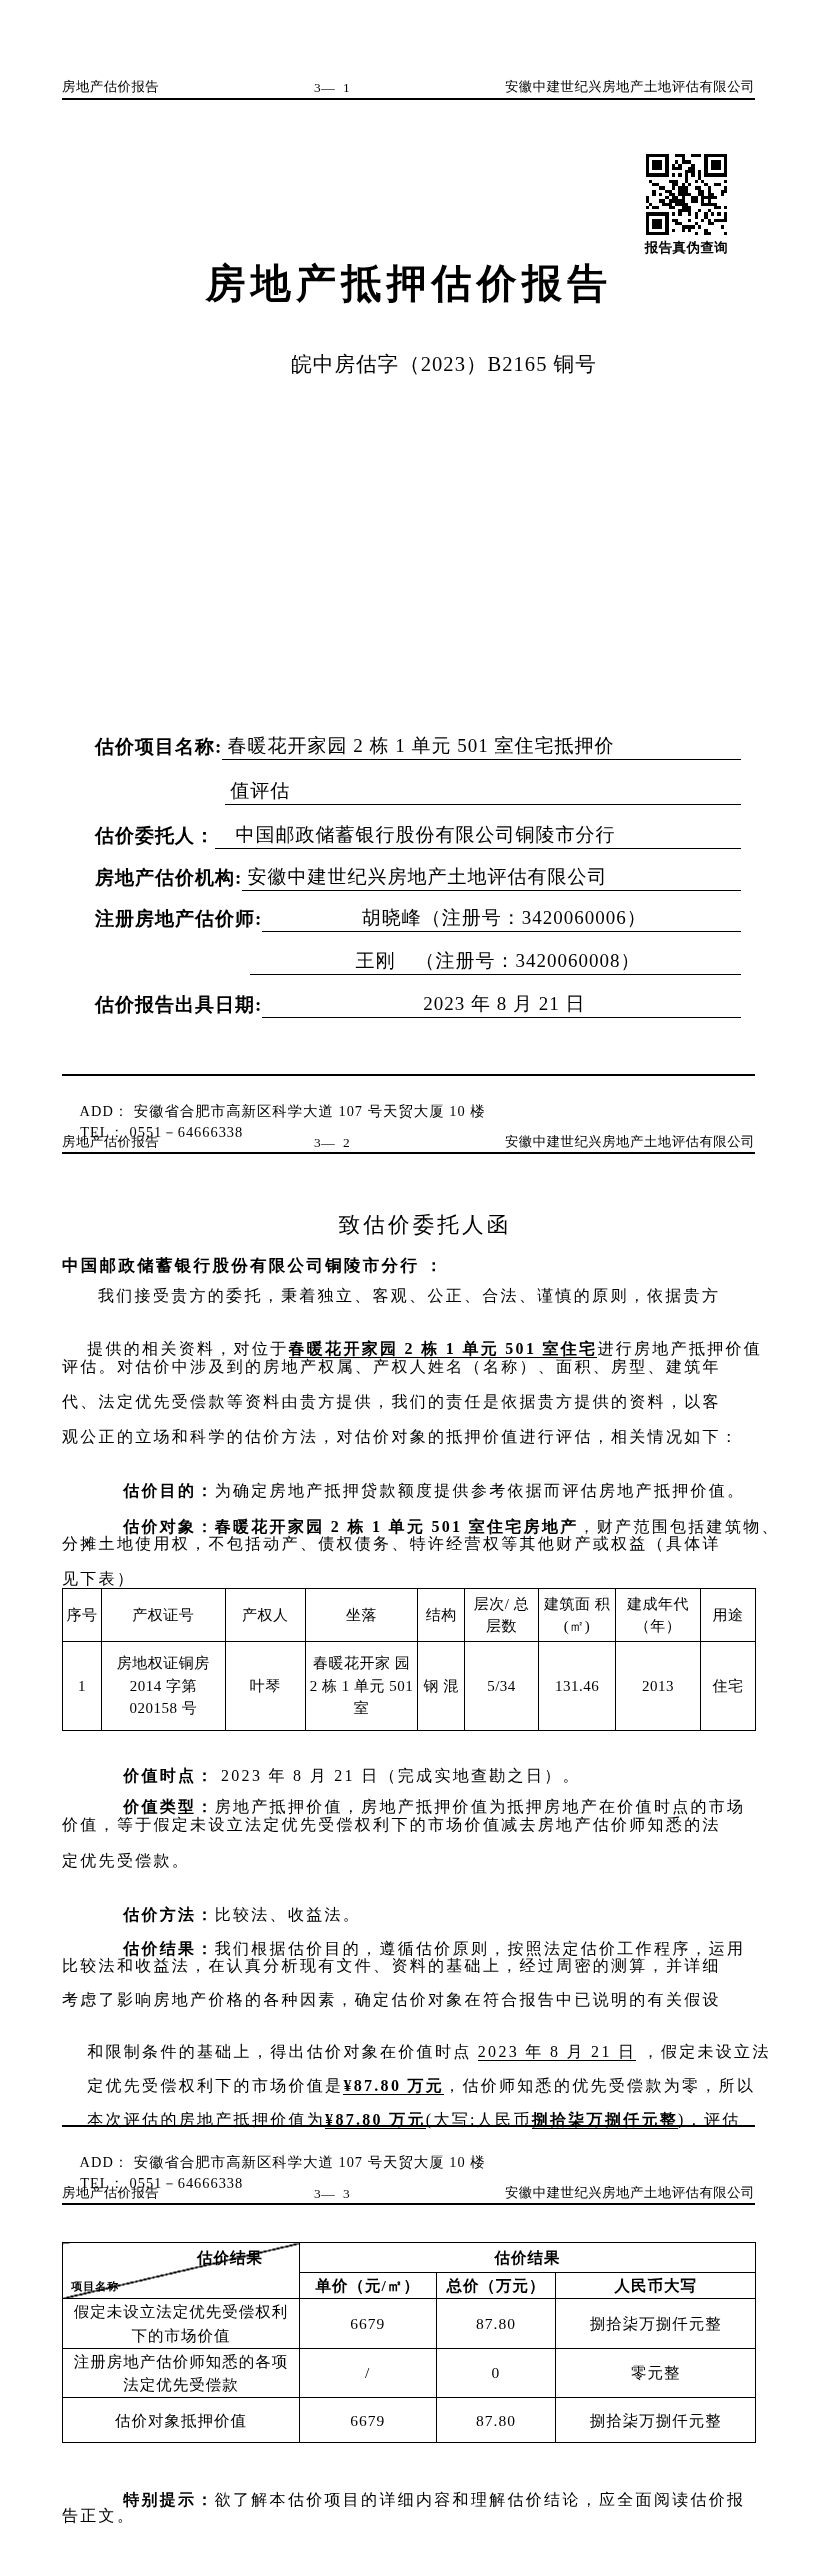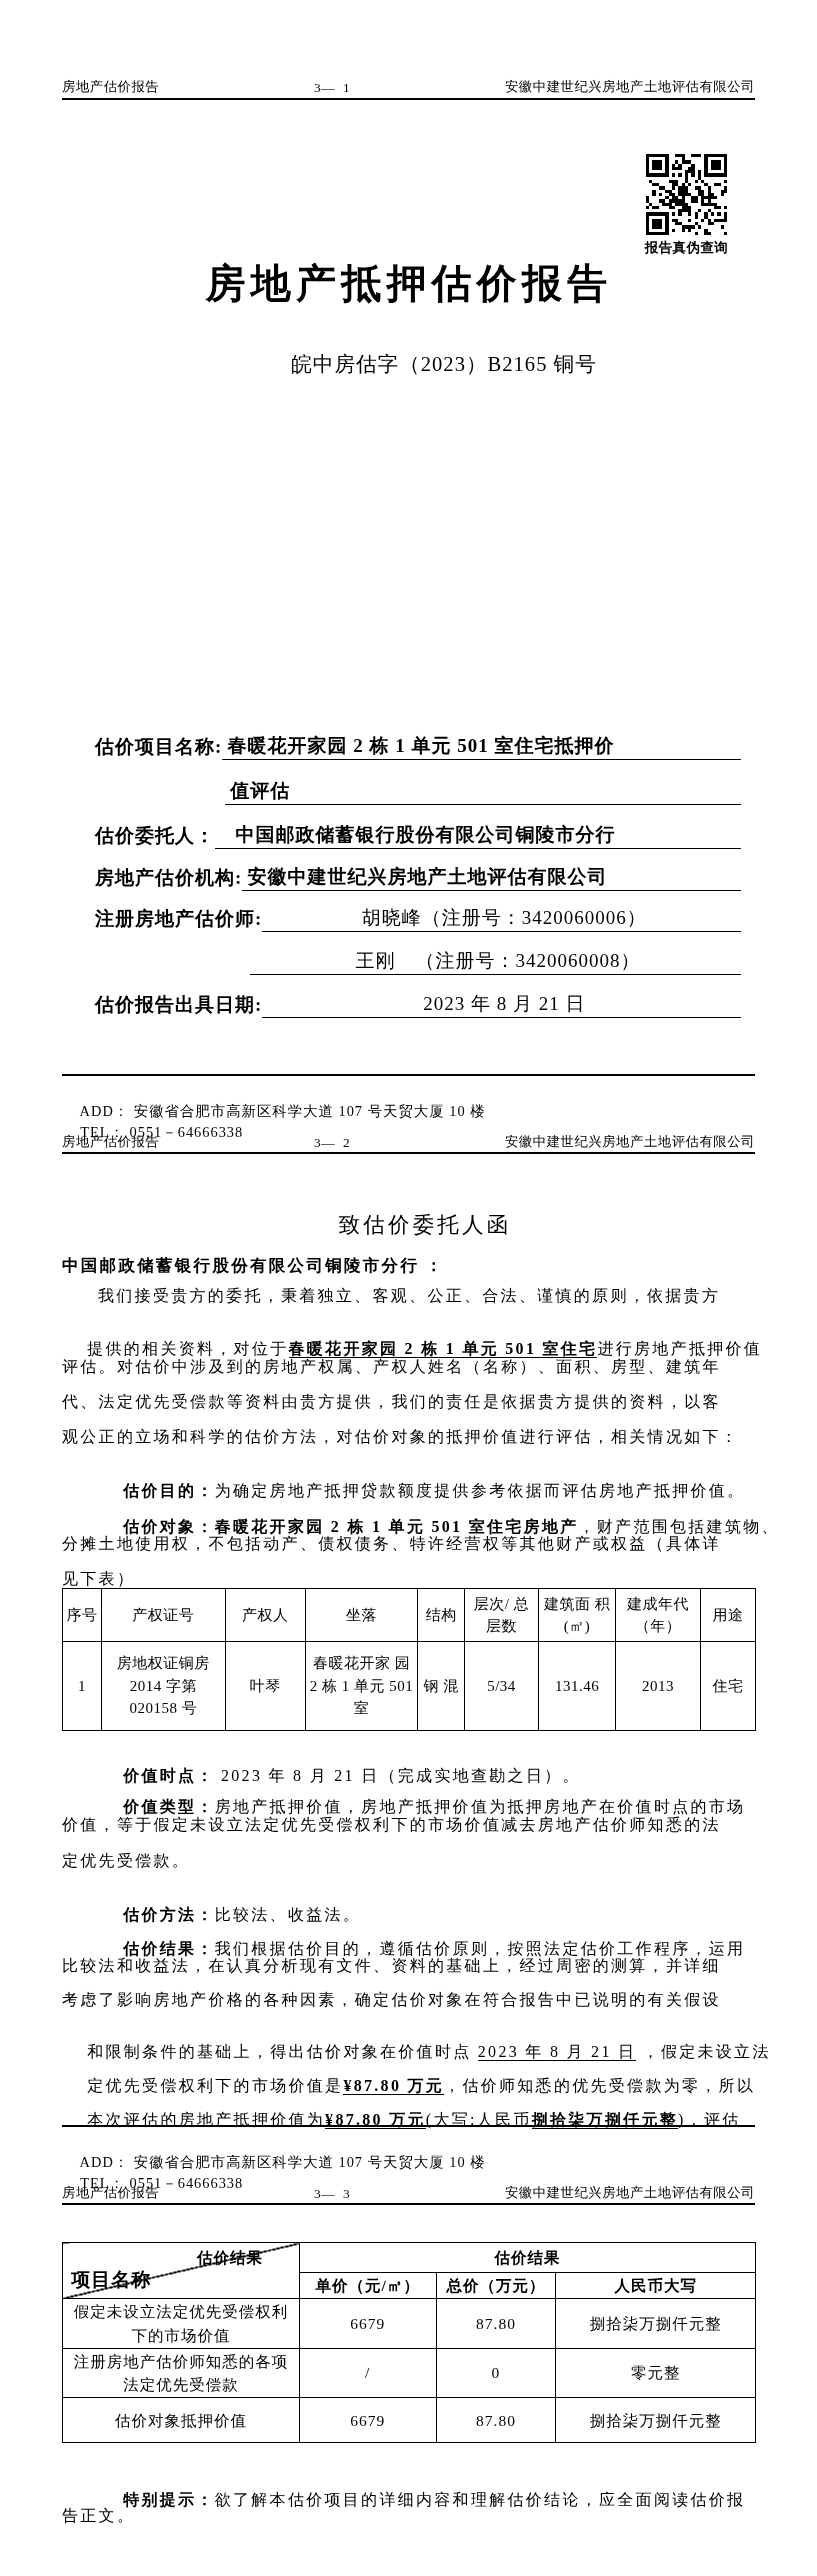--- a/index.html
+++ b/index.html
@@ -18,41 +18,41 @@
          font-size:13.4px;font-weight:bold;letter-spacing:0.5px;}
   .doctitle{position:absolute;left:0;top:256px;width:100%;text-align:center;
             font-size:40px;font-weight:bold;letter-spacing:5.2px;}
   .subtitle{position:absolute;left:0;top:350px;width:100%;text-align:center;
             font-size:20.6px;letter-spacing:1px;padding-left:35px;}
   .cl{position:absolute;left:95px;right:77px;display:flex;align-items:flex-end;
       height:27px;font-size:19px;white-space:pre;}
   .cl-label{font-weight:bold;letter-spacing:1px;text-align:center;}
   .cl-value{flex:1;border-bottom:1.5px solid #000;letter-spacing:1px;padding-left:5.2px;}
   .cl-spacer{width:130px;}
-  .vb{font-weight:bold;margin-top:11px;}
+  .vb{font-weight:normal;margin-top:11px;}
   .vc{text-align:center;}
   
   .lt-title{position:absolute;left:16px;width:100%;text-align:center;font-size:21.6px;
             font-weight:normal;letter-spacing:3.1px;}
   .bl{position:absolute;left:62px;width:694px;font-size:16px;letter-spacing:2.3px;
       white-space:pre;}
   .ind{padding-left:36px;}
   .b{font-weight:bold;}
   .u{border-bottom:1px solid #000;}
   .bu{font-weight:bold;border-bottom:1.5px solid #000;}
   
   table{border-collapse:collapse;table-layout:fixed;}
   .dtable{position:absolute;left:62px;width:694px;background:#fff;}
   .dtable td{border:1px solid #000;text-align:center;vertical-align:middle;
              font-size:15px;line-height:1.5;padding:1px 2.1px;letter-spacing:0.5px;}
   .rtable td{font-size:15.5px;letter-spacing:1px;}
   .diag{position:relative;padding:0;
         background:linear-gradient(to bottom right,transparent 0,transparent calc(50% - 0.8px),#000 calc(50% - 0.8px),#000 calc(50% + 0.8px),transparent calc(50% + 0.8px));}
   .diag .ct{position:absolute;top:3.1px;right:36px;font-size:15.5px;}
-  .diag .cb{position:absolute;bottom:4.1px;left:8.2px;font-size:19px;}
+  .diag .cb{position:absolute;bottom:4.1px;left:8.2px;font-size:11px;}
 </style>
 </head>
 <body>
 
 <div class="page">
 
   <div class="runhdr" style="top:78px;">
     <span>房地产估价报告</span>
     <span class="mid">3—  1</span>
     <span class="rgt">安徽中建世纪兴房地产土地评估有限公司</span>

